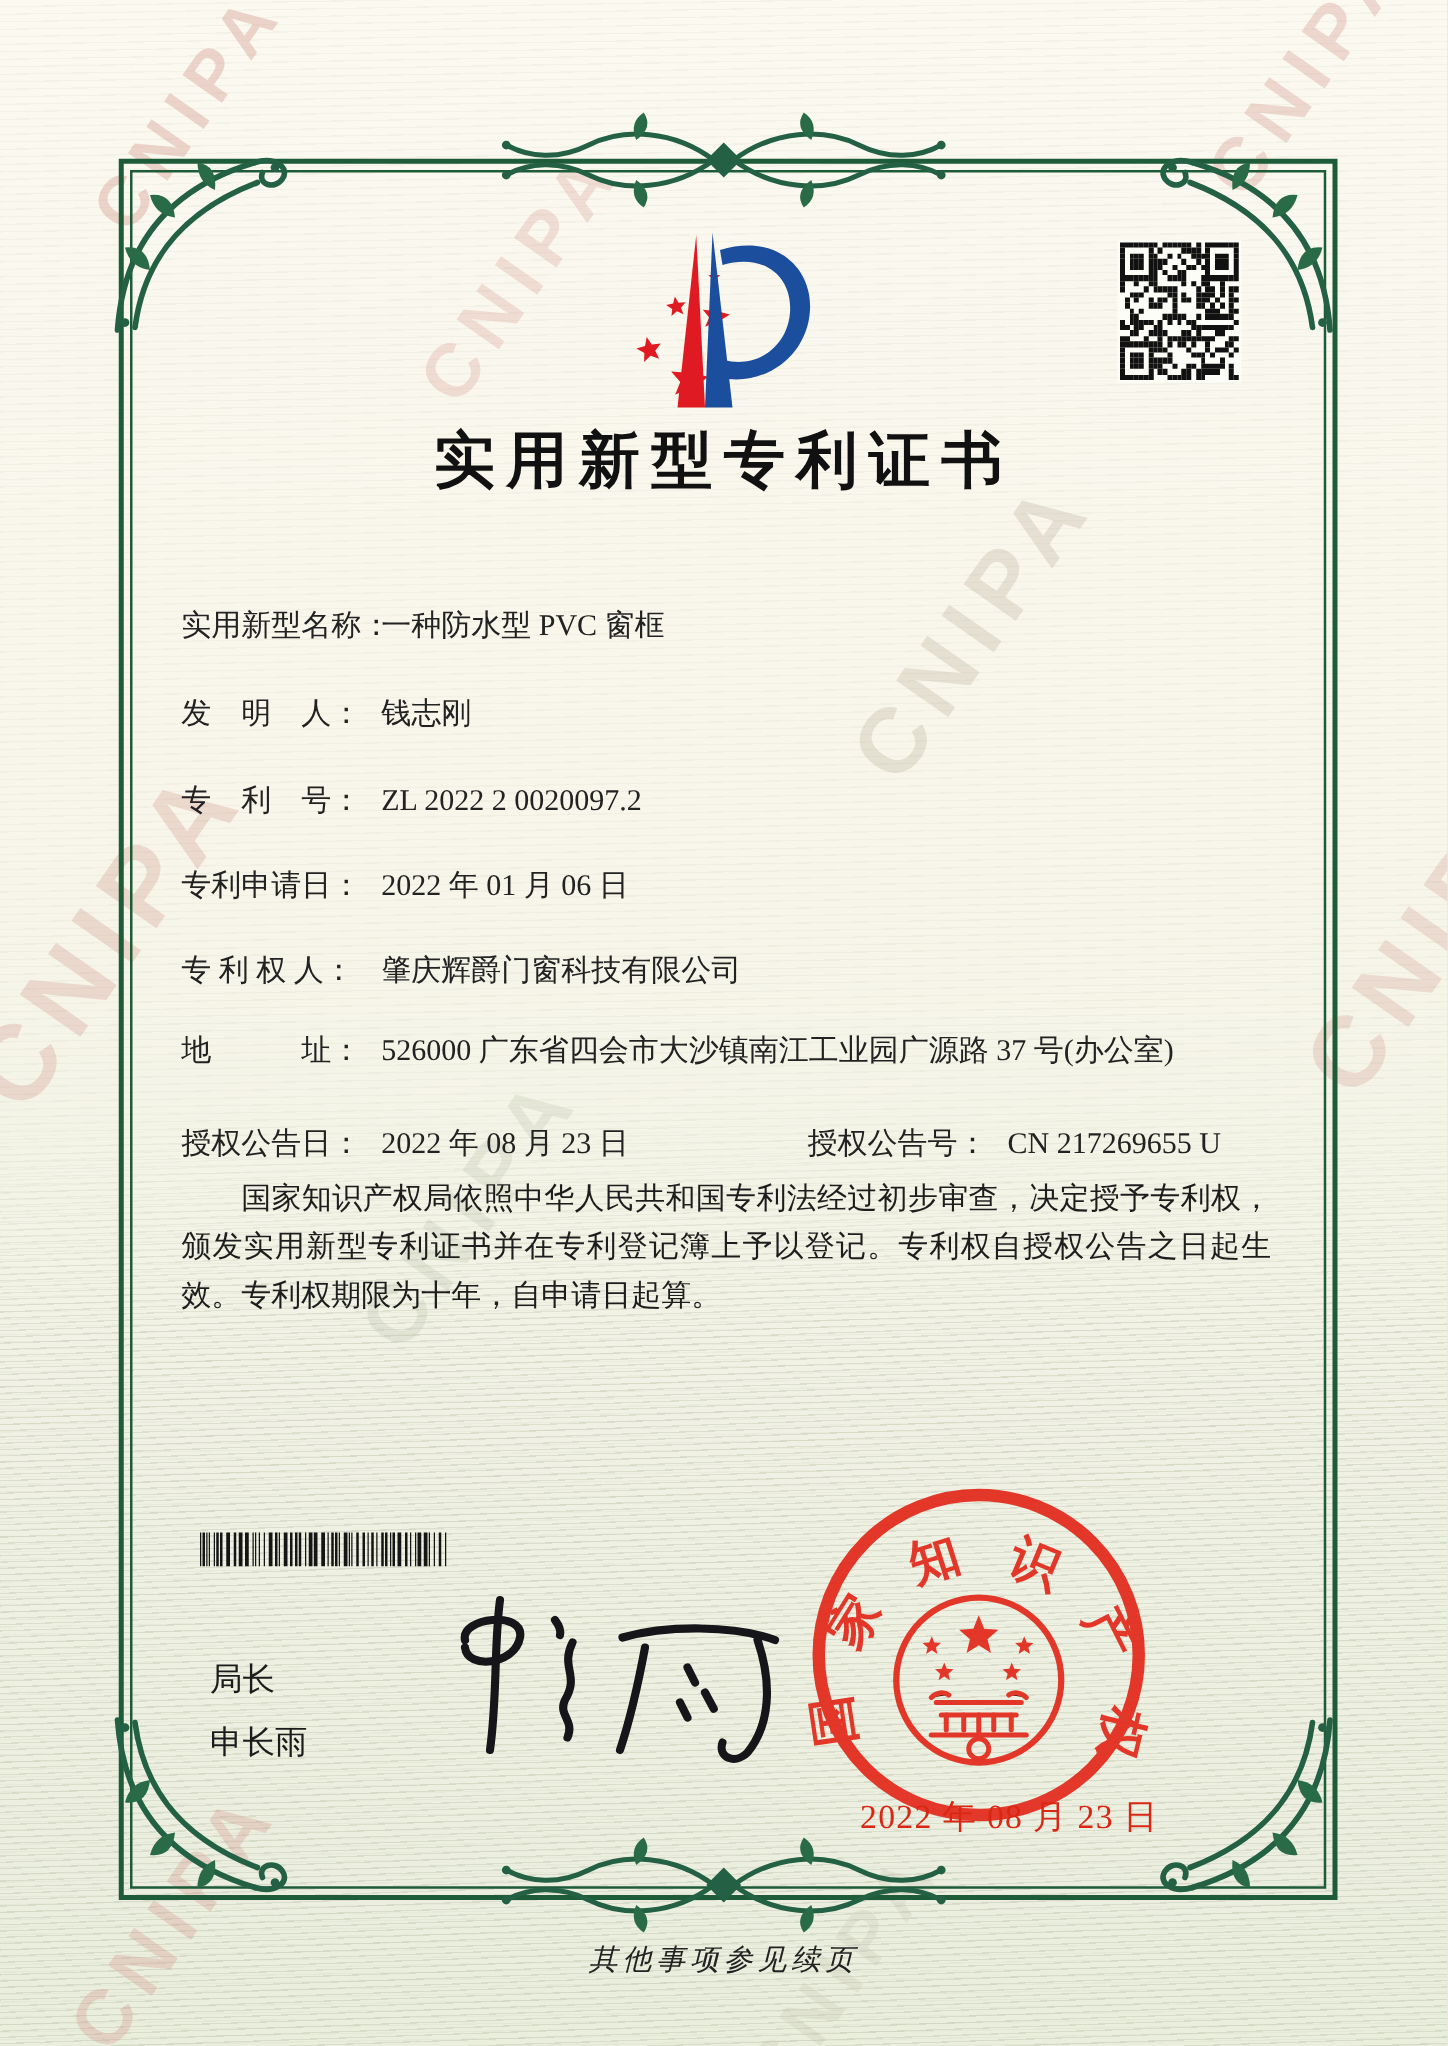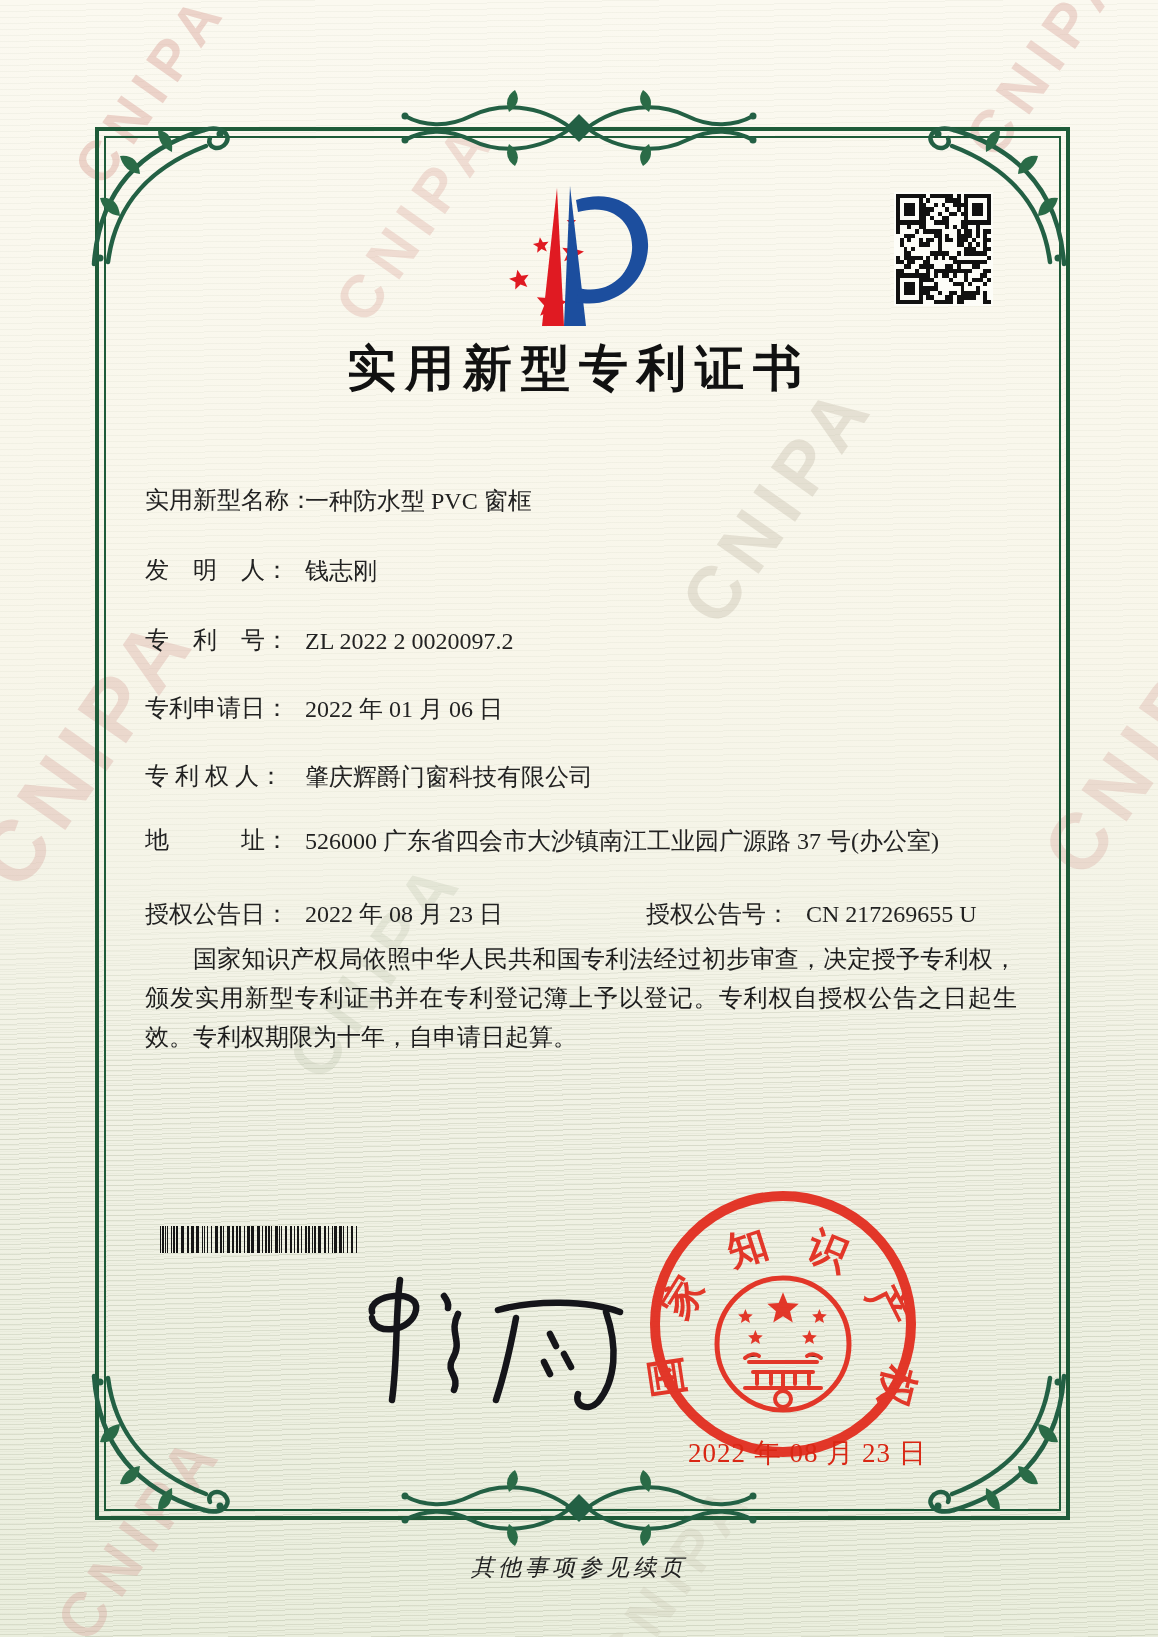--- a/index.html
+++ b/index.html
@@ -576,20 +576,24 @@
       <span style="width: 1px; margin-right: 3px;"></span>
       <span style="width: 1px; margin-right: 1px;"></span>
       <span style="width: 3px; margin-right: 2px;"></span>
       <span style="width: 3px; margin-right: 1px;"></span>
       <span style="width: 1px; margin-right: 3px;"></span>
       <span style="width: 1px; margin-right: 3px;"></span>
       <span style="width: 2px; margin-right: 3px;"></span>
       <span style="width: 1px; margin-right: 2px;"></span>
     </div>
 
+  <div class="officials">
+    <div>局长</div>
+    <div>申长雨</div>
+  </div>
 
   <svg class="signature" viewBox="0 0 300 150" fill="none" stroke="#15151a" stroke-width="6.5" stroke-linecap="round">
     <path d="M52,18 C47,55 50,95 44,138"></path>
     <path d="M24,50 C20,32 72,26 68,48 C64,70 26,74 24,56"></path>
     <path d="M96,34 C99,38 101,42 100,46"></path>
     <path d="M110,52 C100,72 116,78 104,98 C98,110 112,114 106,128"></path>
     <path d="M150,48 C185,38 240,38 272,50"></path>
     <path d="M168,56 C162,88 156,114 148,138"></path>
     <path d="M258,50 C270,85 268,118 250,140 C240,150 226,144 230,132"></path>
     <path d="M202,72 L208,84"></path>

